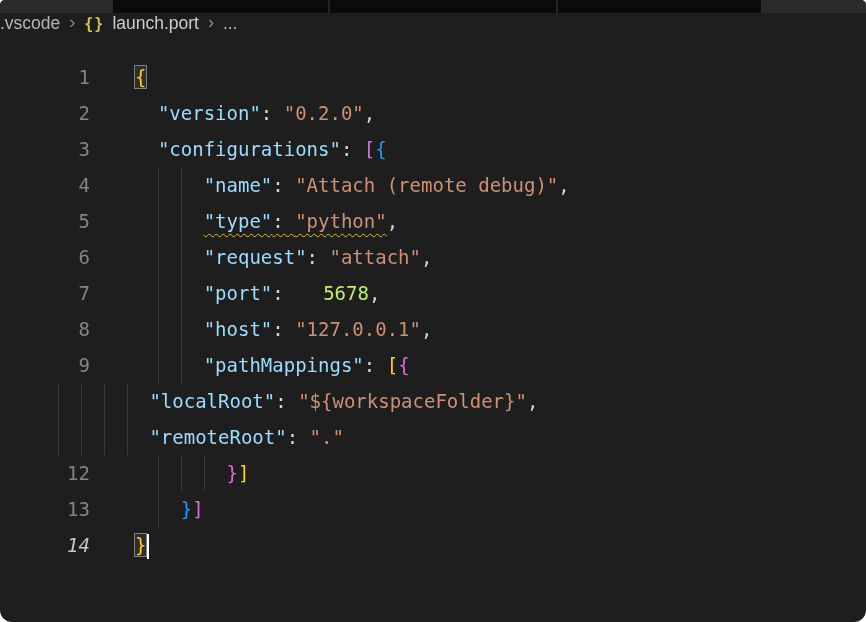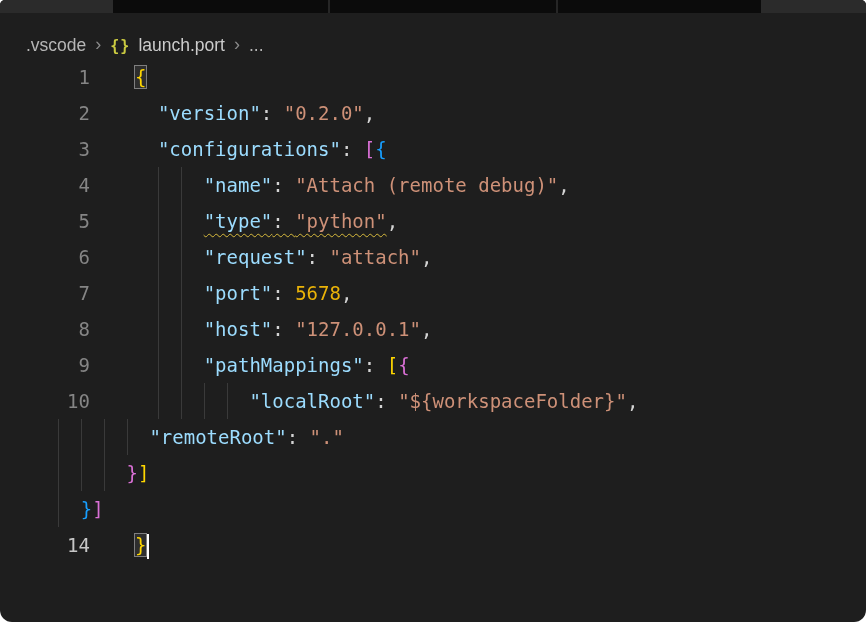--- a/index.html
+++ b/index.html
@@ -17,22 +17,21 @@
   .topstrip .seg{background:#0b0b0b;}
   .topstrip .gap{width:2px;background:#262626;}
   .topstrip .s1{width:215px;}
   .topstrip .s2{width:226px;}
   .topstrip .s3{width:203px;}
   .topstrip .spacer-r{flex:1;}
 
   
   .breadcrumbs{
     height:43px;flex:0 0 auto;
-    display:flex;align-items:flex-end;
-    padding-left:26px;
+    display:flex;align-items:flex-start;
     font-size:17.5px;color:#b6b6b6;
   }
   .breadcrumbs .crumb{cursor:default;}
   .breadcrumbs .chev{color:#8a8a8a;font-size:18px;margin:0 9px;transform:translateY(-1px);}
   .breadcrumbs .fileitem{display:flex;align-items:center;color:#cccccc;}
   .jsonicon{
     color:#cbcb41;
     font-family:"DejaVu Sans Mono", monospace;
     font-size:15px;font-weight:bold;
     margin-right:8px;letter-spacing:1px;
@@ -46,21 +45,21 @@
     padding-top:3px;
   }
   .lines{flex:0 0 auto;}
   .filler{flex:1;}
   .line{display:flex;height:36px;}
   .gutter{
     flex:0 0 100px;box-sizing:border-box;
     padding-right:10px;text-align:right;
     color:#858585;user-select:none;
   }
-  .gutter.active{color:#c6c6c6;}
+  .gutter.active{color:#c6c6c6;font-style:italic;}
   .codecell{flex:1;position:relative;padding-left:35px;white-space:pre;color:#d4d4d4;}
   .guide{position:absolute;top:0;bottom:0;width:1px;background:#3a3a3a;}
   .wavy{
     text-decoration:underline;
     text-decoration-style:wavy;
     text-decoration-color:#d7ba3d;
     text-decoration-thickness:1px;
     text-underline-offset:5px;
   }
   .match{
@@ -119,41 +118,42 @@
         <div class="line">
           <span class="gutter">5</span>
           <span class="codecell"><i class="guide" style="left: calc(2ch + 35px);"></i><i class="guide" style="left: calc(4ch + 35px);"></i>      <span class="wavy" style="color: rgb(156, 220, 254);">"type"</span><span class="wavy" style="color: rgb(212, 212, 212);">: </span><span class="wavy" style="color: rgb(206, 145, 120);">"python"</span><span style="color: rgb(212, 212, 212);">,</span></span>
         </div>
         <div class="line">
           <span class="gutter">6</span>
           <span class="codecell"><i class="guide" style="left: calc(2ch + 35px);"></i><i class="guide" style="left: calc(4ch + 35px);"></i>      <span style="color: rgb(156, 220, 254);">"request"</span><span style="color: rgb(212, 212, 212);">: </span><span style="color: rgb(206, 145, 120);">"attach"</span><span style="color: rgb(212, 212, 212);">,</span></span>
         </div>
         <div class="line">
           <span class="gutter">7</span>
-          <span class="codecell"><i class="guide" style="left: calc(2ch + 35px);"></i><i class="guide" style="left: calc(4ch + 35px);"></i>      <span style="color: rgb(156, 220, 254);">"port"</span><span style="color: rgb(212, 212, 212);">: </span><span style="color: #eab308;">5678</span><span style="color: rgb(212, 212, 212);">,</span></span>
+          <span class="codecell"><i class="guide" style="left: calc(2ch + 35px);"></i><i class="guide" style="left: calc(4ch + 35px);"></i>      <span style="color: rgb(156, 220, 254);">"port"</span><span style="color: rgb(212, 212, 212);">: </span><span style="color: #bef264; margin-left: 28px;">5678</span><span style="color: rgb(212, 212, 212);">,</span></span>
         </div>
         <div class="line">
           <span class="gutter">8</span>
           <span class="codecell"><i class="guide" style="left: calc(2ch + 35px);"></i><i class="guide" style="left: calc(4ch + 35px);"></i>      <span style="color: rgb(156, 220, 254);">"host"</span><span style="color: rgb(212, 212, 212);">: </span><span style="color: rgb(206, 145, 120);">"127.0.0.1"</span><span style="color: rgb(212, 212, 212);">,</span></span>
         </div>
         <div class="line">
           <span class="gutter">9</span>
           <span class="codecell"><i class="guide" style="left: calc(2ch + 35px);"></i><i class="guide" style="left: calc(4ch + 35px);"></i>      <span style="color: rgb(156, 220, 254);">"pathMappings"</span><span style="color: rgb(212, 212, 212);">: </span><span style="color: rgb(255, 215, 0);">[</span><span style="color: rgb(218, 112, 214);">{</span></span>
         </div>
         <div class="line">
-          <span class="gutter">10</span>
           <span class="codecell"><i class="guide" style="left: calc(2ch + 35px);"></i><i class="guide" style="left: calc(4ch + 35px);"></i><i class="guide" style="left: calc(6ch + 35px);"></i><i class="guide" style="left: calc(8ch + 35px);"></i>          <span style="color: rgb(156, 220, 254);">"localRoot"</span><span style="color: rgb(212, 212, 212);">: </span><span style="color: rgb(206, 145, 120);">"${workspaceFolder}"</span><span style="color: rgb(212, 212, 212);">,</span></span>
         </div>
         <div class="line">
           <span class="codecell"><i class="guide" style="left: calc(2ch + 35px);"></i><i class="guide" style="left: calc(4ch + 35px);"></i><i class="guide" style="left: calc(6ch + 35px);"></i><i class="guide" style="left: calc(8ch + 35px);"></i>          <span style="color: rgb(156, 220, 254);">"remoteRoot"</span><span style="color: rgb(212, 212, 212);">: </span><span style="color: rgb(206, 145, 120);">"."</span></span>
         </div>
         <div class="line">
+          <span class="gutter">12</span>
           <span class="codecell"><i class="guide" style="left: calc(2ch + 35px);"></i><i class="guide" style="left: calc(4ch + 35px);"></i><i class="guide" style="left: calc(6ch + 35px);"></i>        <span style="color: rgb(218, 112, 214);">}</span><span style="color: rgb(255, 215, 0);">]</span></span>
         </div>
         <div class="line">
+          <span class="gutter">13</span>
           <span class="codecell"><i class="guide" style="left: calc(2ch + 35px);"></i>    <span style="color: rgb(23, 159, 255);">}</span><span style="color: rgb(218, 112, 214);">]</span></span>
         </div>
         <div class="line">
           <span class="gutter active">14</span>
           <span class="codecell"><span class="match" style="color: rgb(255, 215, 0);">}</span><span class="cursor"></span></span>
         </div>
       </div>
     <div class="filler"></div>
   </div>
 

